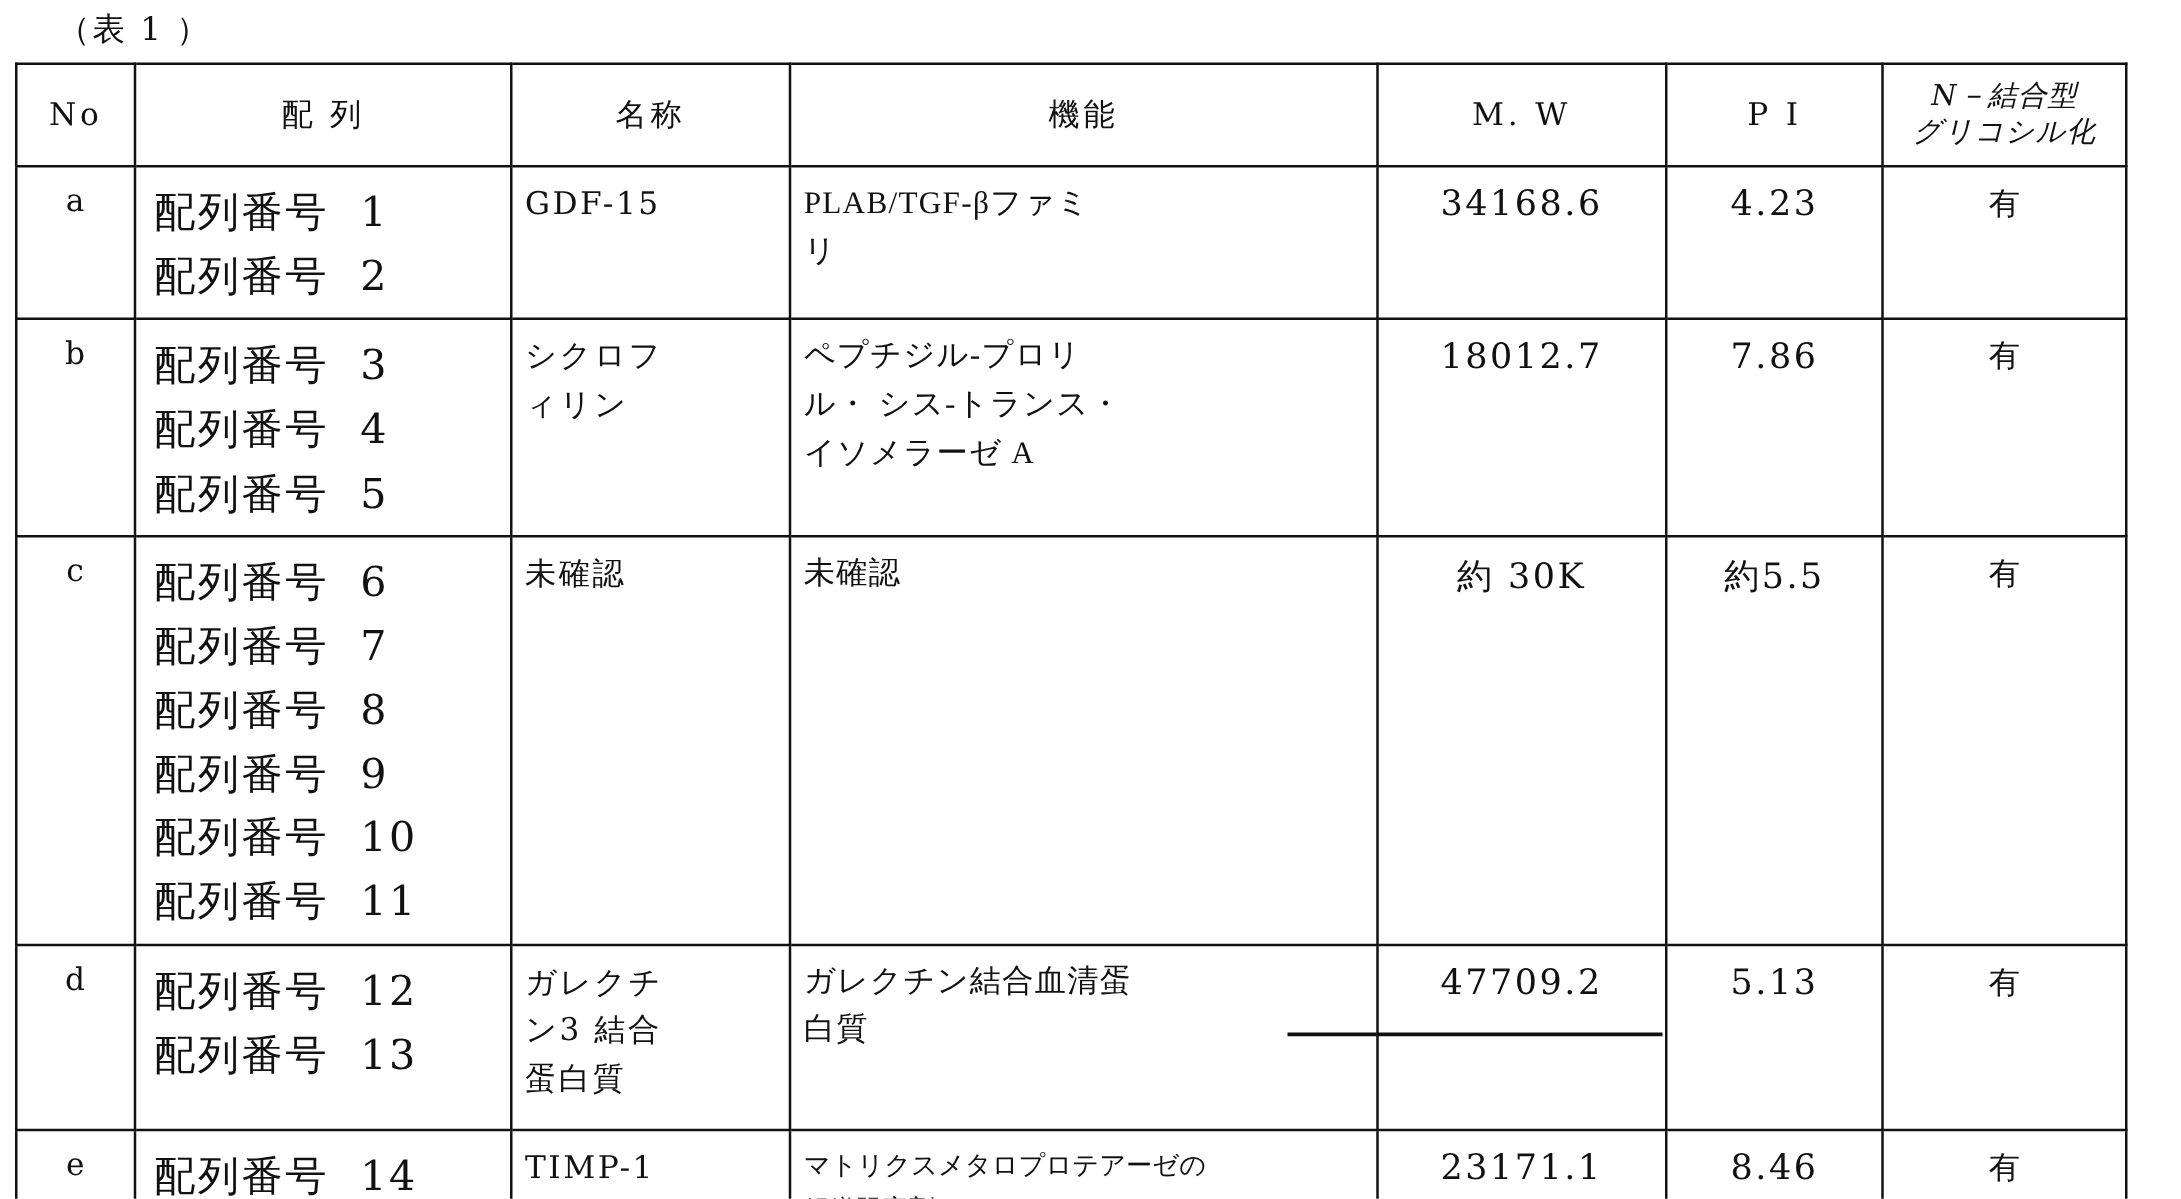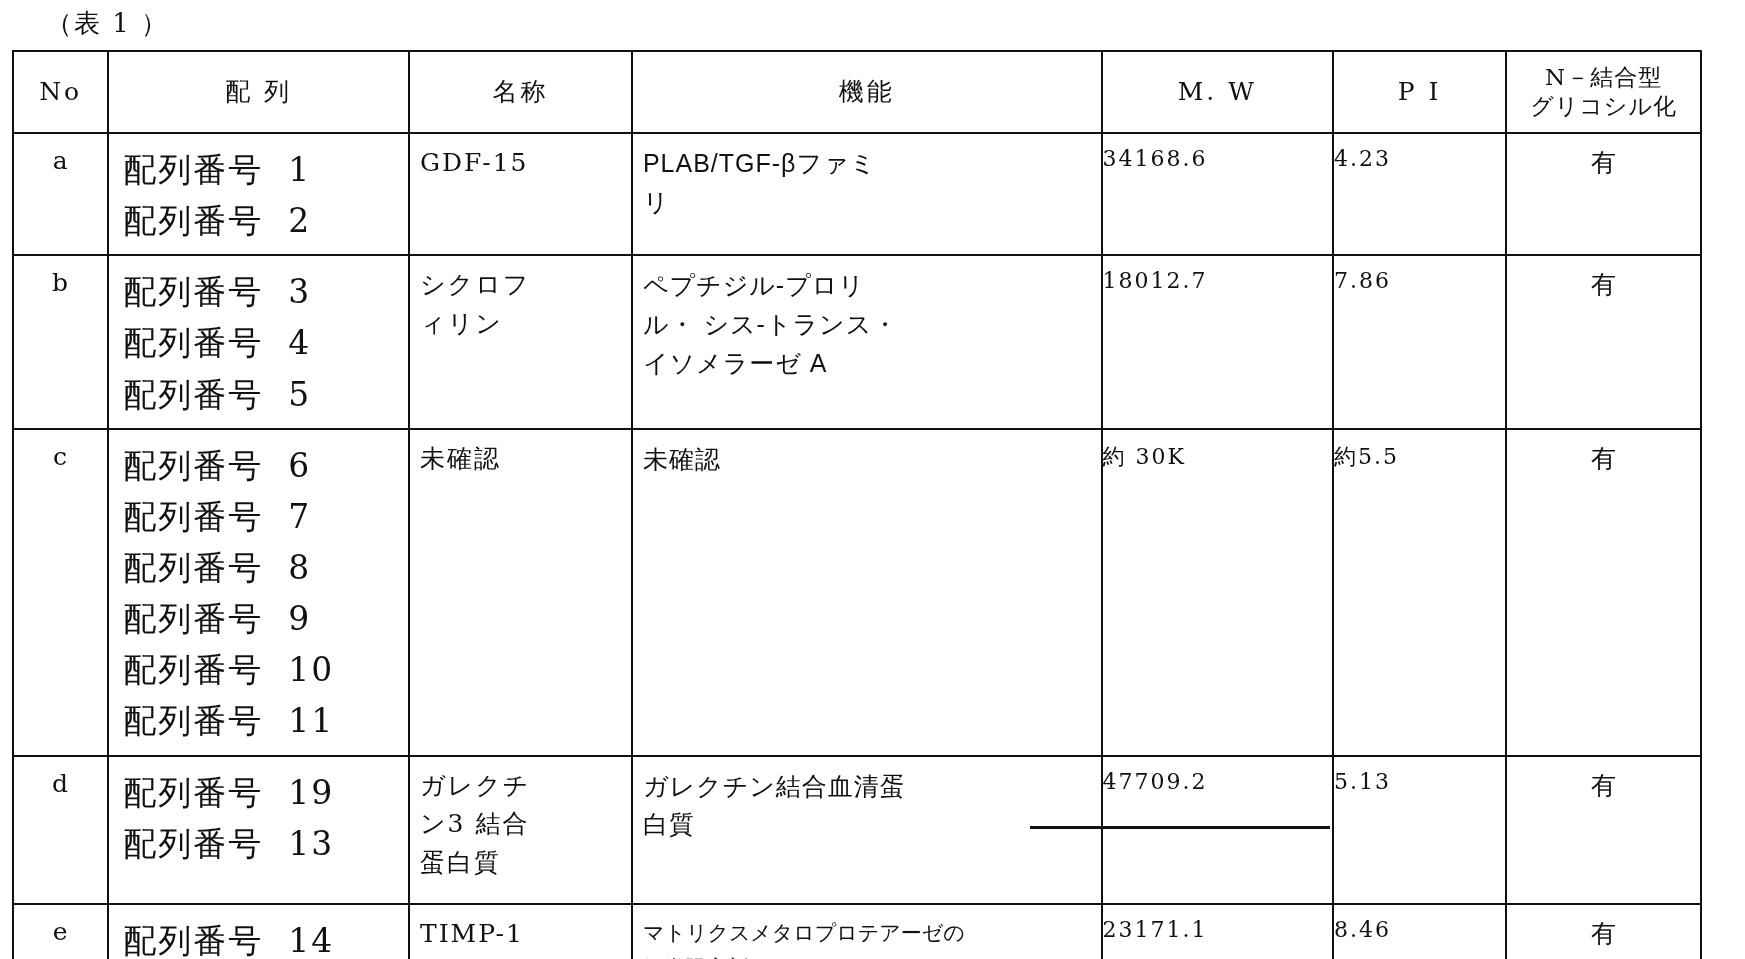--- a/index.html
+++ b/index.html
@@ -47,21 +47,21 @@
   .hdr {
     text-align: center;
     vertical-align: middle !important;
     font-size: 25px;
     font-family: "DejaVu Serif", serif;
     letter-spacing: 3px;
     height: 76px;
     padding: 2px 0 !important;
   }
   .hdr .l1 { display: block; line-height: 1.25; }
-  .hdr .l2 { display: block; line-height: 1.25; font-size: 23px; letter-spacing: 1px;}
+  .hdr .l2 { display: block; line-height: 1.25; font-size: 23px; letter-spacing: 1px; font-style: italic;}
   .c-no     { width: 88px; }
   .c-seq    { width: 278px; }
   .c-name   { width: 206px; }
   .c-func   { width: 434px; }
   .c-mw     { width: 214px; }
   .c-pi     { width: 160px; }
   .c-gly    { width: 180px; }
 
   .cell-no {
     text-align: center;
@@ -83,32 +83,32 @@
     letter-spacing: 2px;
     padding: 10px 0 8px 10px !important;
     font-family: "DejaVu Serif", serif;
     line-height: 1.55;
     white-space: pre;
   }
   .cell-func {
     font-size: 25px;
     letter-spacing: 1px;
     padding: 10px 0 8px 10px !important;
-    font-family: Liberation Sans, sans-serif;
+    font-family: Liberation Serif, serif;
     line-height: 1.55;
     white-space: pre;
   }
   .cell-func.small {
     font-size: 21px;
     letter-spacing: 0px;
     line-height: 1.7;
   }
   .cell-num {
-    text-align: left;
-    font-size: 22px;
+    text-align: center;
+    font-size: 28px;
     letter-spacing: 2px;
     padding-top: 12px !important;
     font-family: "DejaVu Serif", serif;
   }
   .cell-gly {
     text-align: center;
     font-size: 25px;
     padding-top: 12px !important;
     font-family: "DejaVu Serif", serif;
   }
@@ -205,21 +205,21 @@
 配列番号  10
 配列番号  11</td>
         <td class="cell-name">未確認</td>
         <td class="cell-func">未確認</td>
         <td class="cell-num">約 30K</td>
         <td class="cell-num">約5.5</td>
         <td class="cell-gly">有</td>
       </tr>
       <tr class="r-d">
         <td class="cell-no">d</td>
-        <td class="cell-seq">配列番号  19
+        <td class="cell-seq">配列番号  12
 配列番号  13</td>
         <td class="cell-name">ガレクチ
 ン3 結合
 蛋白質</td>
         <td class="cell-func">ガレクチン結合血清蛋
 白質</td>
         <td class="cell-num">47709.2</td>
         <td class="cell-num">5.13</td>
         <td class="cell-gly">有</td>
       </tr>

